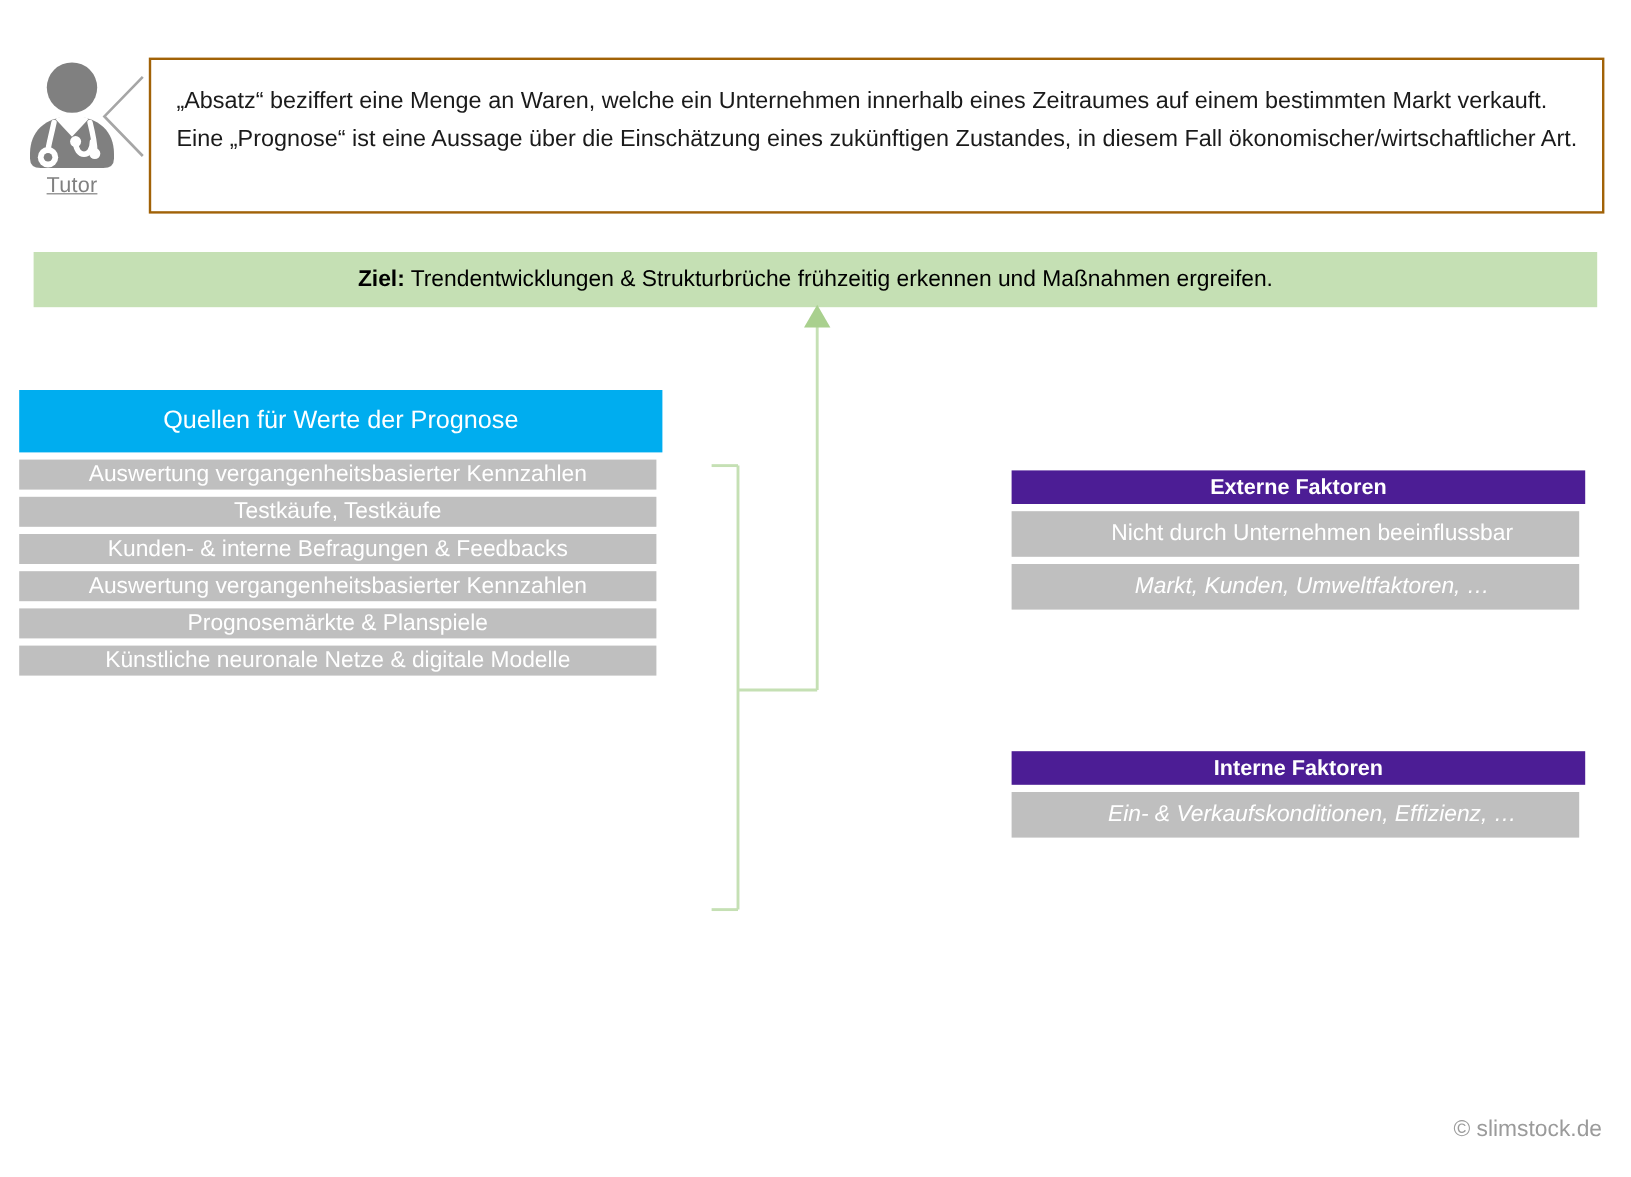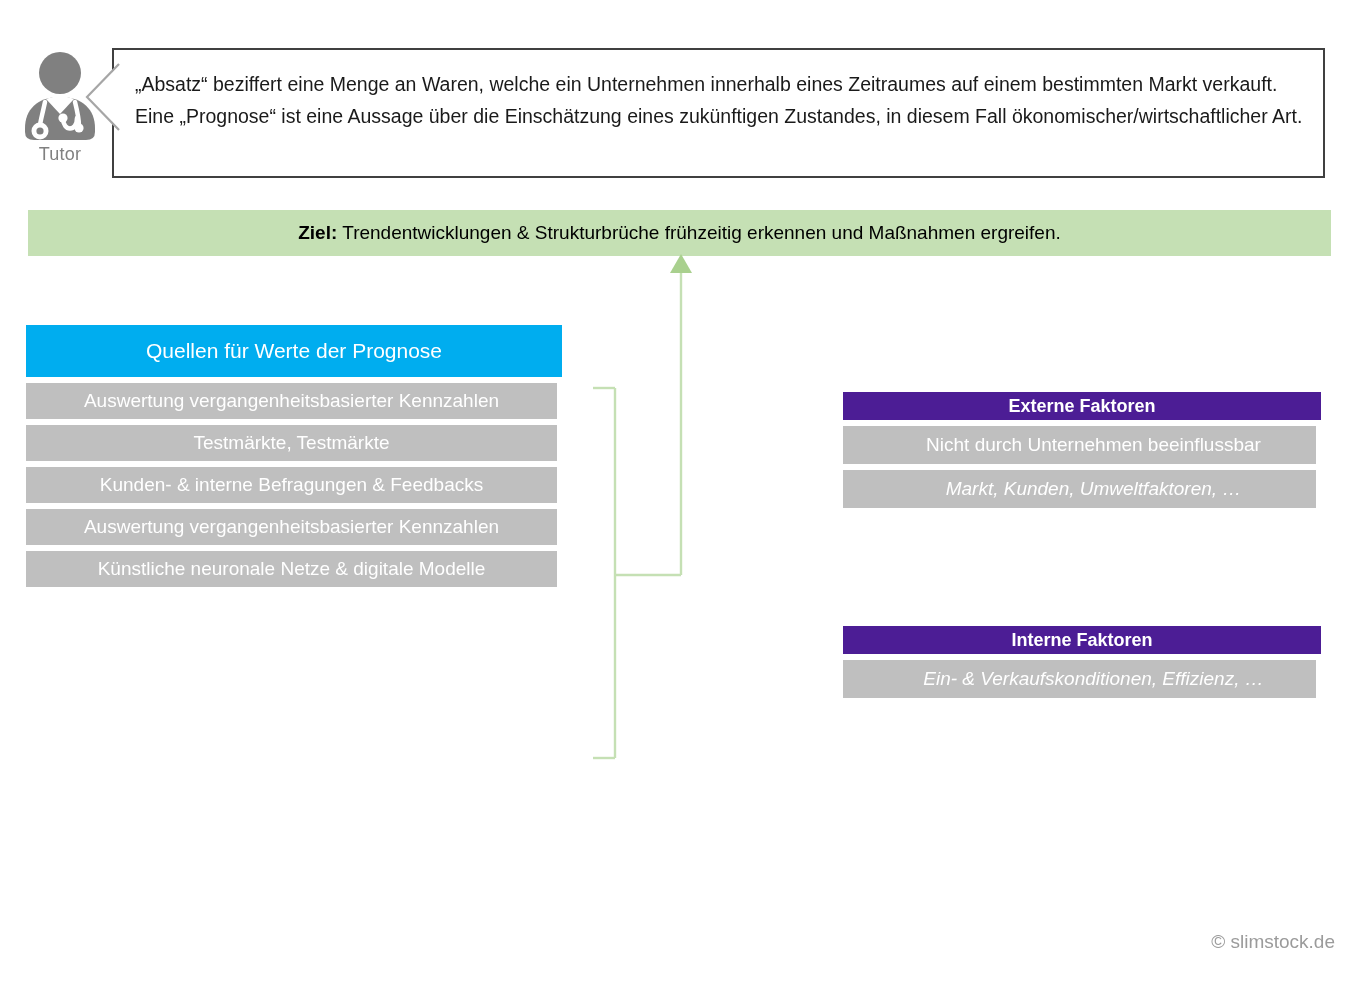--- a/index.html
+++ b/index.html
@@ -26,30 +26,31 @@
   }
   #tutor-avatar-icon {
     display: block;
     margin: 0 auto;
   }
   #tutor-label {
     font-size: 18px;
     color: #808080;
     margin-top: 4px;
     letter-spacing: .2px;
+    text-decoration: underline;
   }
 
   
   #speech-bubble {
     position: absolute;
-    left: 112px;
+    left: 124px;
     top: 48px;
     width: 1213px;
     height: 130px;
-    border: 2px solid #404040;
+    border: 2px solid #a16207;
     background: #ffffff;
   }
   #speech-bubble-text {
     position: absolute;
     left: 21px;
     top: 18px;
     right: 20px;
     font-size: 19.5px;
     line-height: 32px;
     color: #1a1a1a;
@@ -89,37 +90,37 @@
     left: 580px;
     top: 250px;
     width: 130px;
     height: 520px;
     pointer-events: none;
   }
 
   
   #sources-column {
     position: absolute;
-    left: 26px;
+    left: 16px;
     top: 325px;
     width: 536px;
   }
   #sources-header {
     width: 536px;
     height: 52px;
     background: #00adef;
     color: #ffffff;
     font-size: 21px;
     display: flex;
     align-items: center;
     justify-content: center;
   }
   .source-row {
     width: 531px;
-    height: 36px;
+    height: 25px;
     background: #bfbfbf;
     color: #ffffff;
     font-size: 19px;
     display: flex;
     align-items: center;
     justify-content: center;
     margin-top: 6px;
   }
 
   
@@ -219,23 +220,24 @@
     <path d="M101 325 L101 22"></path>
   </g>
 
   <polygon points="101,4 112,23 90,23" fill="#a9d08e"></polygon>
 </svg>
 
 <div id="sources-column">
   <div id="sources-header">Quellen für Werte der Prognose</div>
 
   <div class="source-row">Auswertung vergangenheitsbasierter Kennzahlen</div>
-  <div class="source-row">Testmärkte, Testmärkte</div>
+  <div class="source-row">Testkäufe, Testkäufe</div>
   <div class="source-row">Kunden- &amp; interne Befragungen &amp; Feedbacks</div>
   <div class="source-row">Auswertung vergangenheitsbasierter Kennzahlen</div>
+  <div class="source-row">Prognosemärkte &amp; Planspiele</div>
   <div class="source-row">Künstliche neuronale Netze &amp; digitale Modelle</div>
 </div>
 
 <div id="external-factors" class="factor-block">
   <div class="factor-header">Externe Faktoren</div>
   <div class="factor-row">Nicht durch Unternehmen beeinflussbar</div>
   <div class="factor-row italic">Markt, Kunden, Umweltfaktoren, …</div>
 </div>
 
 <div id="internal-factors" class="factor-block">

